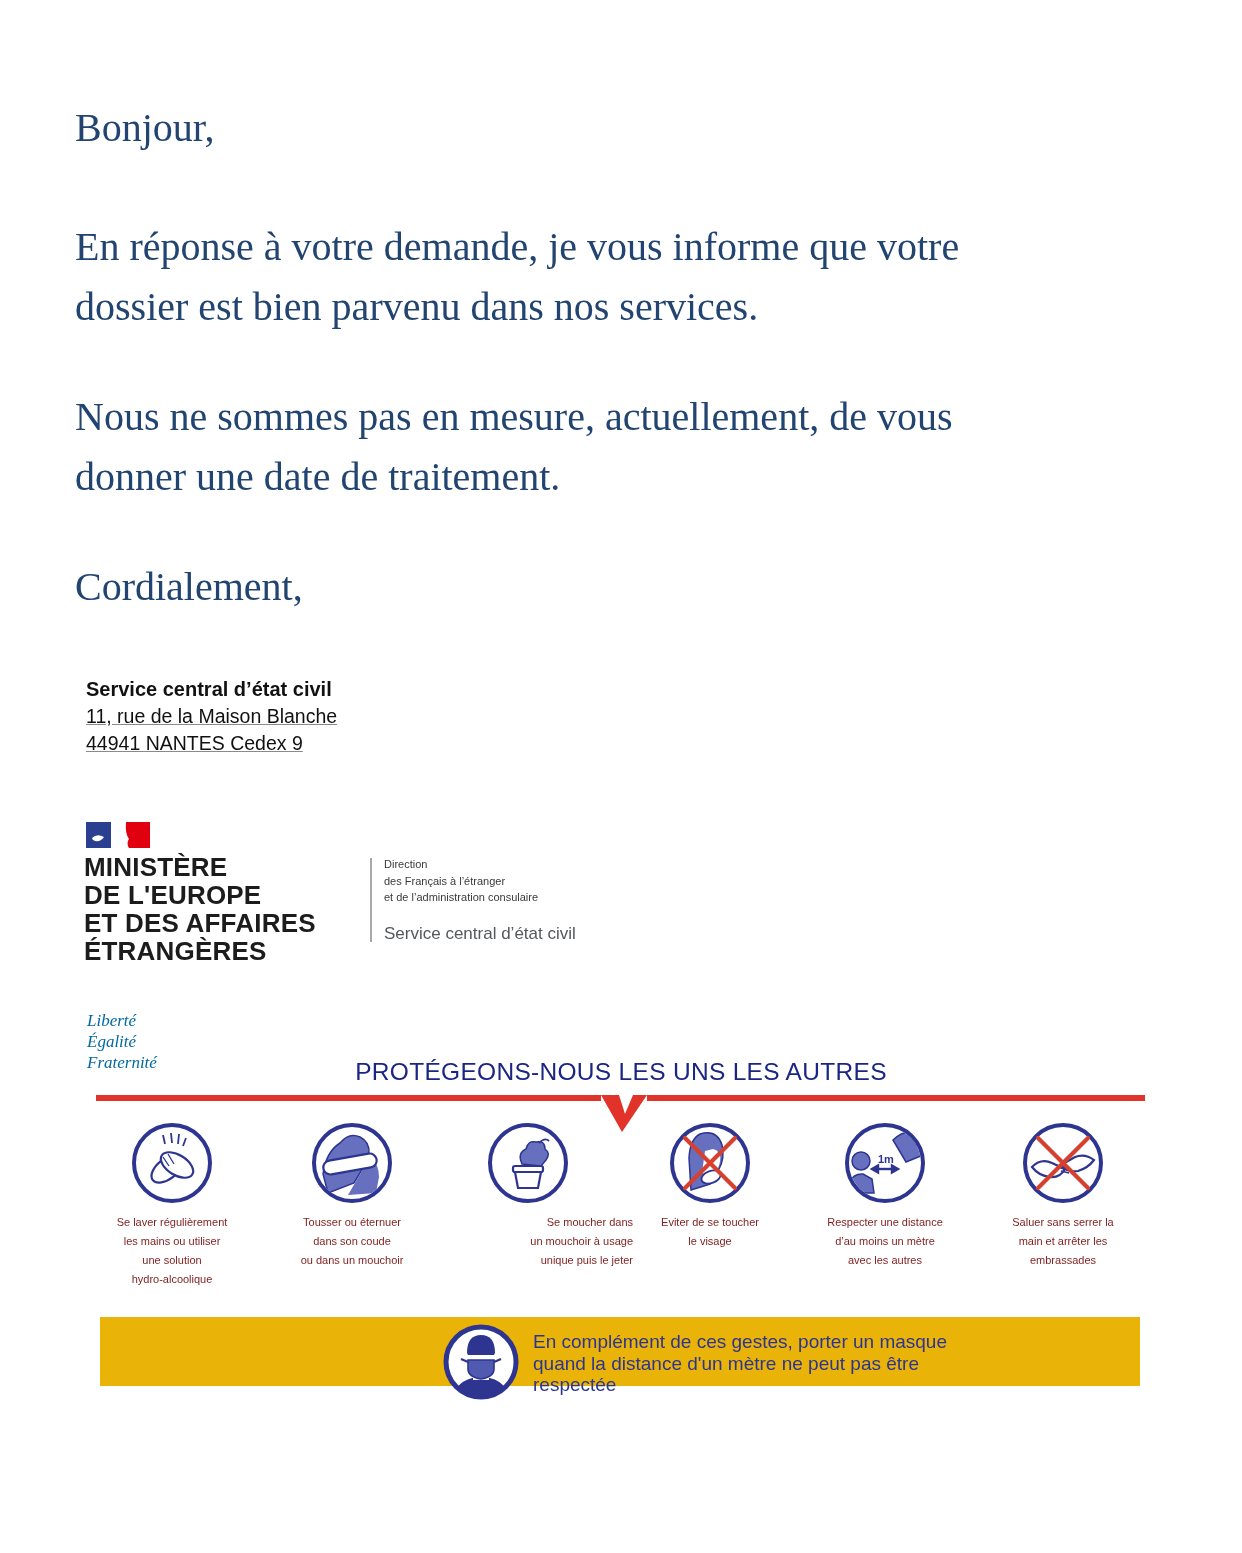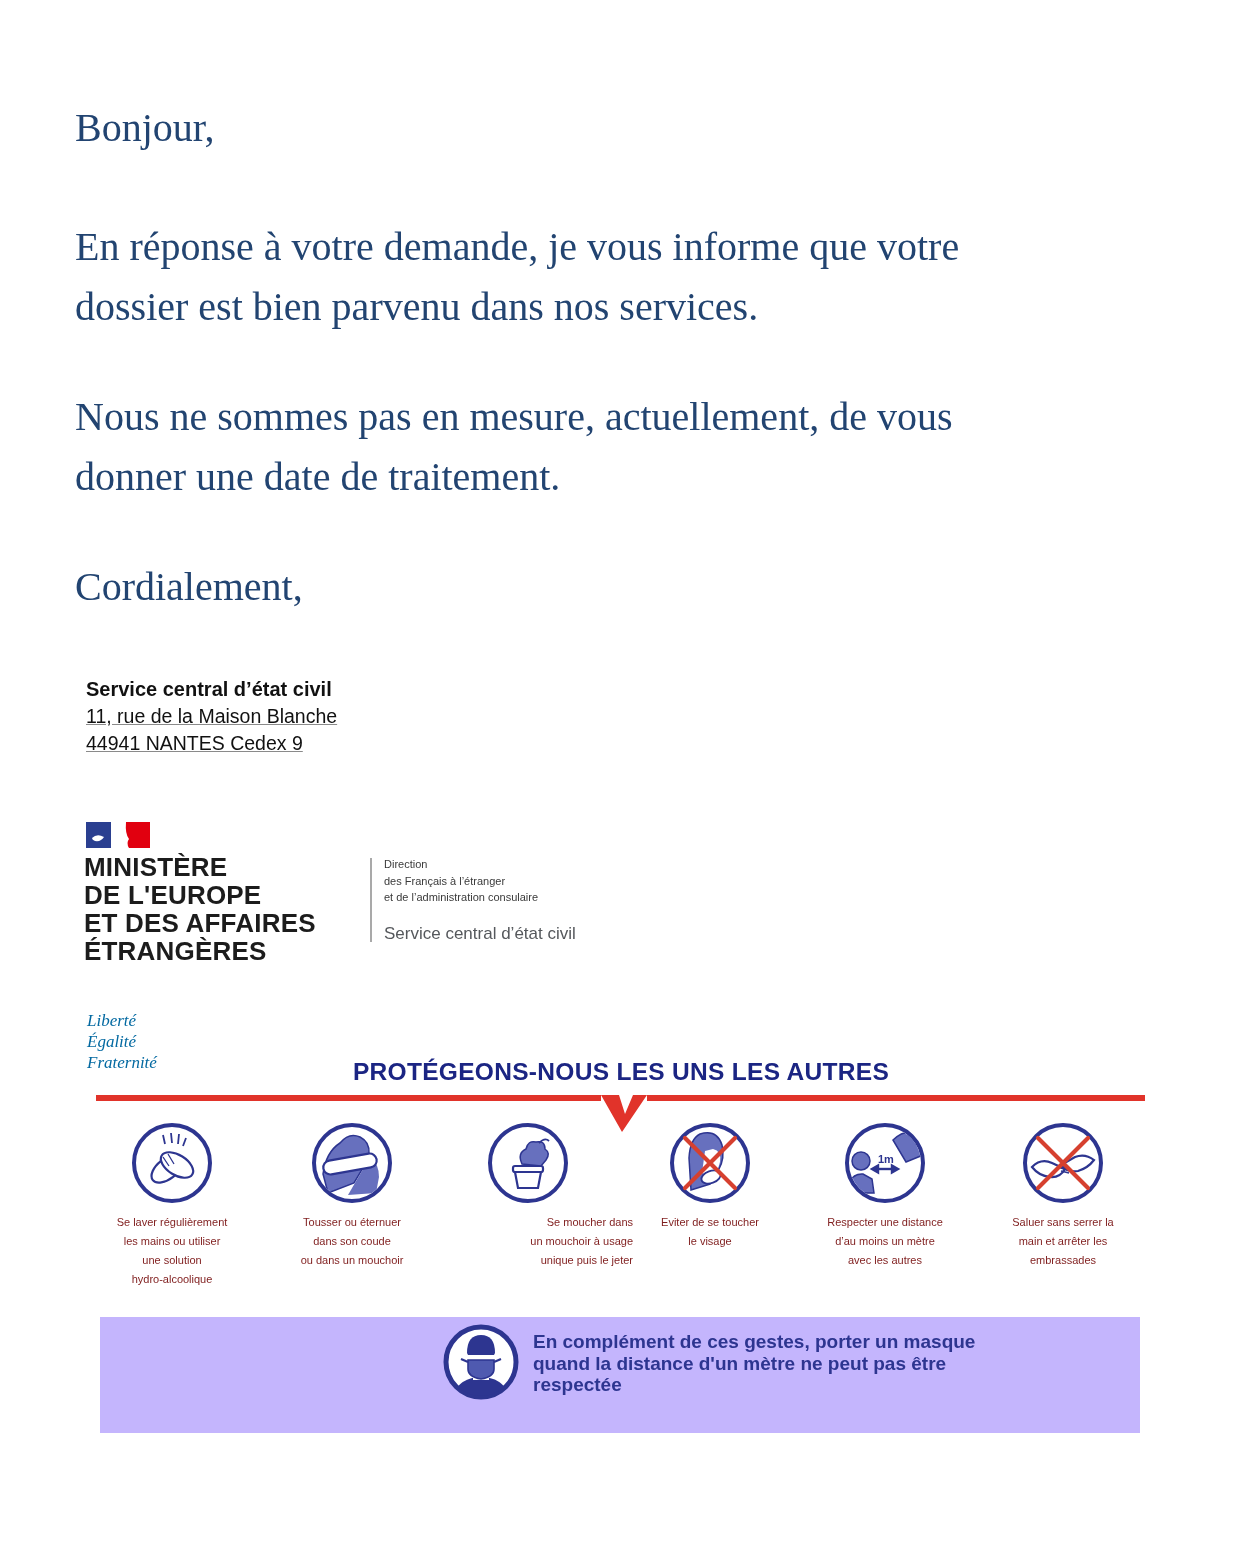--- a/index.html
+++ b/index.html
@@ -28,29 +28,29 @@
   .motto{position:absolute;left:87px;top:966px;color:#0369a1;
          font-family:"Liberation Serif","DejaVu Serif",serif;
          font-style:italic;font-size:17px;line-height:21px;margin-top:44px;}
   .vline{position:absolute;left:370px;top:858px;width:2px;height:84px;background:#a9a9a9;}
   .direction{position:absolute;left:384px;top:856px;font-weight:normal;color:#3a3a3a;
              font-size:11px;line-height:16.5px;}
   .dept-service{position:absolute;left:384px;top:924px;color:#55585c;font-size:17px;}
 
   
   .covid-title{position:absolute;left:0;top:1058px;width:1242px;text-align:center;
-               font-weight:bold;font-size:24.5px;letter-spacing:0.3px;color:#1b2583;}
+               font-weight:normal;font-size:24.5px;letter-spacing:0.3px;color:#1b2583;}
   .redline{position:absolute;left:0;top:1090px;}
   .gesture{position:absolute;top:1121px;width:210px;text-align:center;}
   .gesture svg{display:block;margin:0 auto;}
   .caption{margin-top:8px;font-size:11px;line-height:19px;color:#7f1d1d;}
   .g1{left:67px;} .g2{left:247px;} .g3{left:423px;text-align:right;} .g4{left:605px;} .g5{left:780px;} .g6{left:958px;}
 
   
-  .mask-banner{position:absolute;left:100px;top:1317px;width:1040px;height:116px;background:#c4b5fd;font-weight:bold;}
+  .mask-banner{position:absolute;left:100px;top:1317px;width:1040px;height:69px;background:#eab308;}
   .mask-icon{position:absolute;left:341px;top:5px;}
   .mask-text{position:absolute;left:433px;top:14px;font-size:19px;line-height:21.5px;color:#2d3590;}
 </style>
 </head>
 <body>
 
 <div class="page">
 
   <div class="mailtext greeting">Bonjour,</div>
   <div class="mailtext para1 preline">En réponse à votre demande, je vous informe que votre

